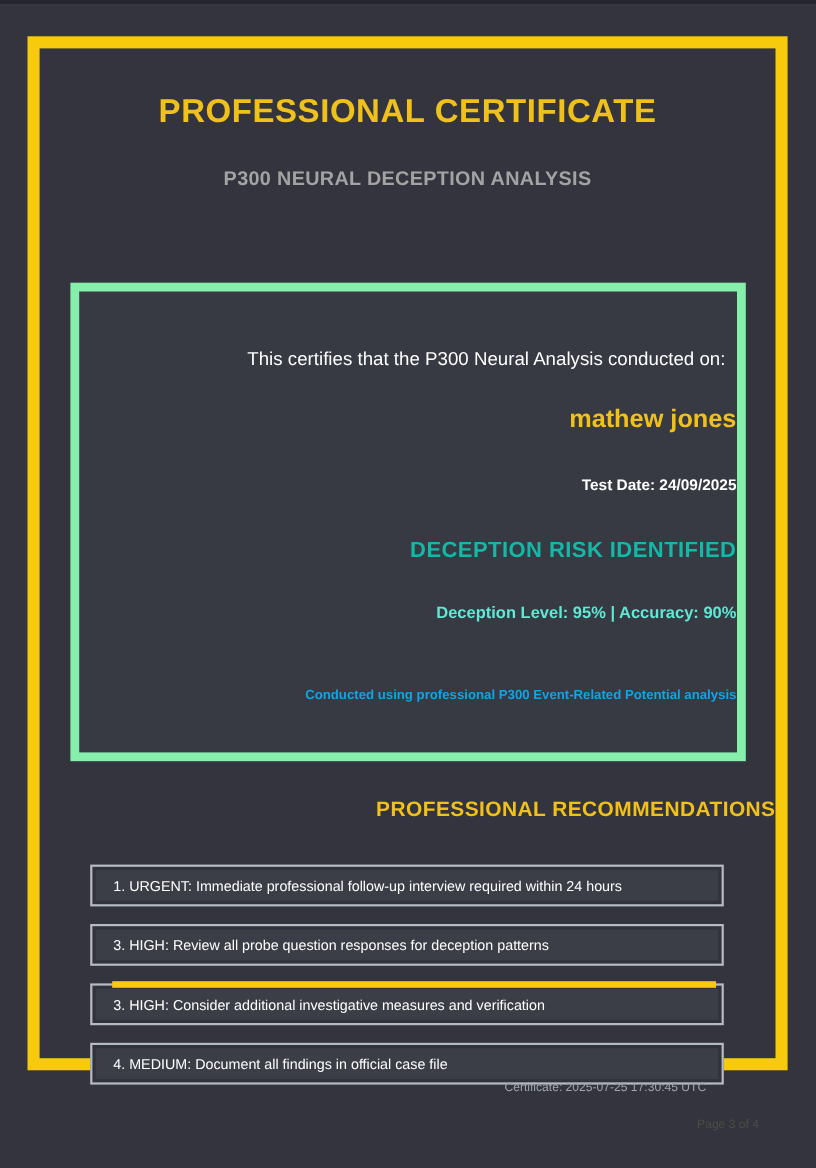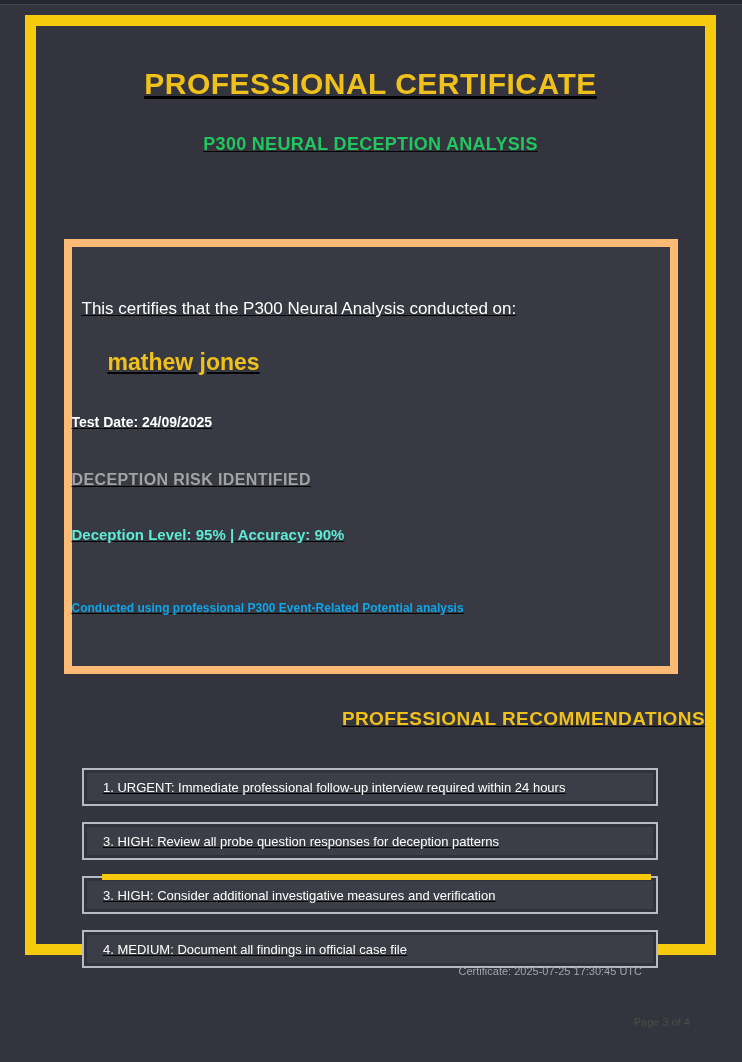--- a/index.html
+++ b/index.html
@@ -8,68 +8,67 @@
     background:#33343e;
     font-family:"Liberation Sans", sans-serif;
     position:relative;
     overflow:hidden;
   }
   .top-edge{
     position:absolute;left:0;top:0;width:742px;height:4px;
     background:#26272e;border-bottom:1px solid #41424c;
   }
   .frame{
-    position:absolute;left:25px;top:15px;
+    position:absolute;left:25px;top:33px;
     width:691px;height:940px;
     border:11px solid #f7ca0d;
     box-sizing:border-box;
-    text-decoration:underline;
   }
   .content{width:100%;height:100%;position:relative;}
   .doc-title{
     margin:0;padding-top:41px;
     text-align:center;
     font-size:30px;font-weight:700;letter-spacing:.5px;
     color:#f0c11a;
   }
   .doc-subtitle{
     margin:33px 0 0 0;
     text-align:center;
     font-size:18px;font-weight:700;letter-spacing:.3px;
-    color:#22c55e;
+    color:#a3a3a3;
   }
   .cert-box{
     box-sizing:border-box;
     width:614px;height:435px;
     margin:84px auto 4px auto;
-    border:8px solid #fdba74;
+    border:8px solid #86efac;
     background:#373943;
-    text-align:left;
+    text-align:right;
     position:relative;
   }
   .cert-intro{
     margin:52px 10px 0 10px;
     font-size:17px;font-weight:400;color:#ffffff;
   }
   .cert-name{
     margin:30px 0 0 0;
     font-size:23px;font-weight:700;color:#f0c11a;padding-left:36px;
   }
   .cert-date{
     margin:38px 0 0 0;
     font-size:14px;font-weight:700;color:#ffffff;
   }
   .cert-id{
     margin:13px 0 0 0;
     font-size:14px;font-weight:700;color:#ffffff;
   }
   .cert-result{
     margin:41px 0 0 0;
-    font-size:16px;font-weight:700;letter-spacing:.4px;
-    color:#a3a3a3;
+    font-size:20px;font-weight:700;letter-spacing:.4px;
+    color:#14b8a6;
   }
   .cert-metrics{
     margin:37px 0 0 0;
     font-size:15px;font-weight:700;color:#5eead4;
   }
   .cert-method{
     margin:58px 0 0 0;
     font-size:12px;font-weight:700;color:#0ea5e9;
   }
   .rec-heading{

